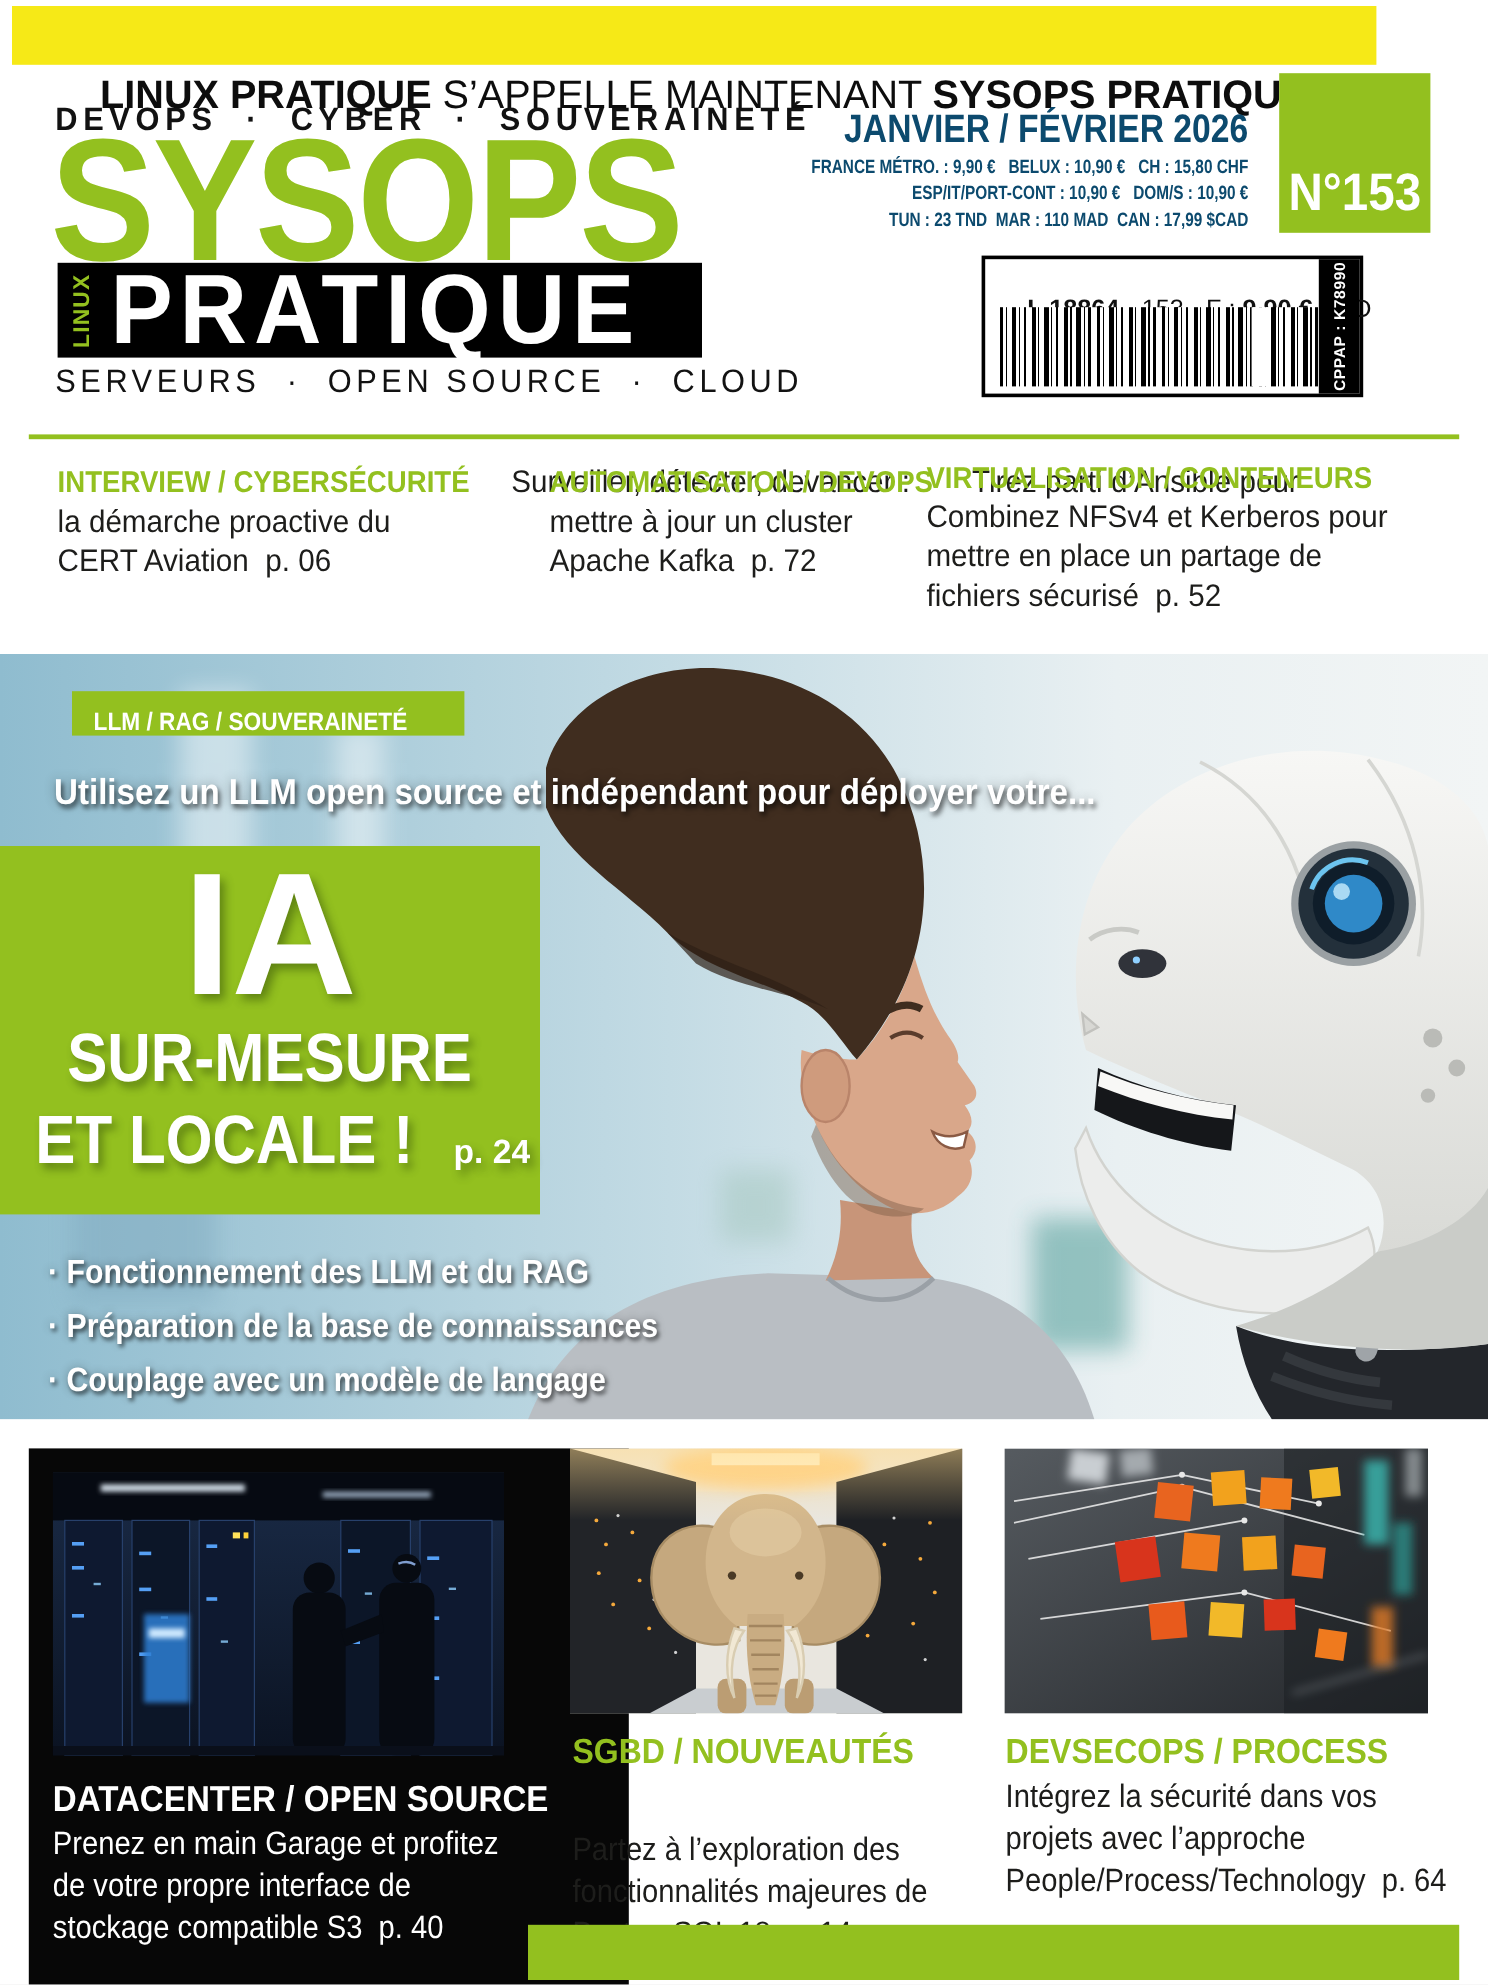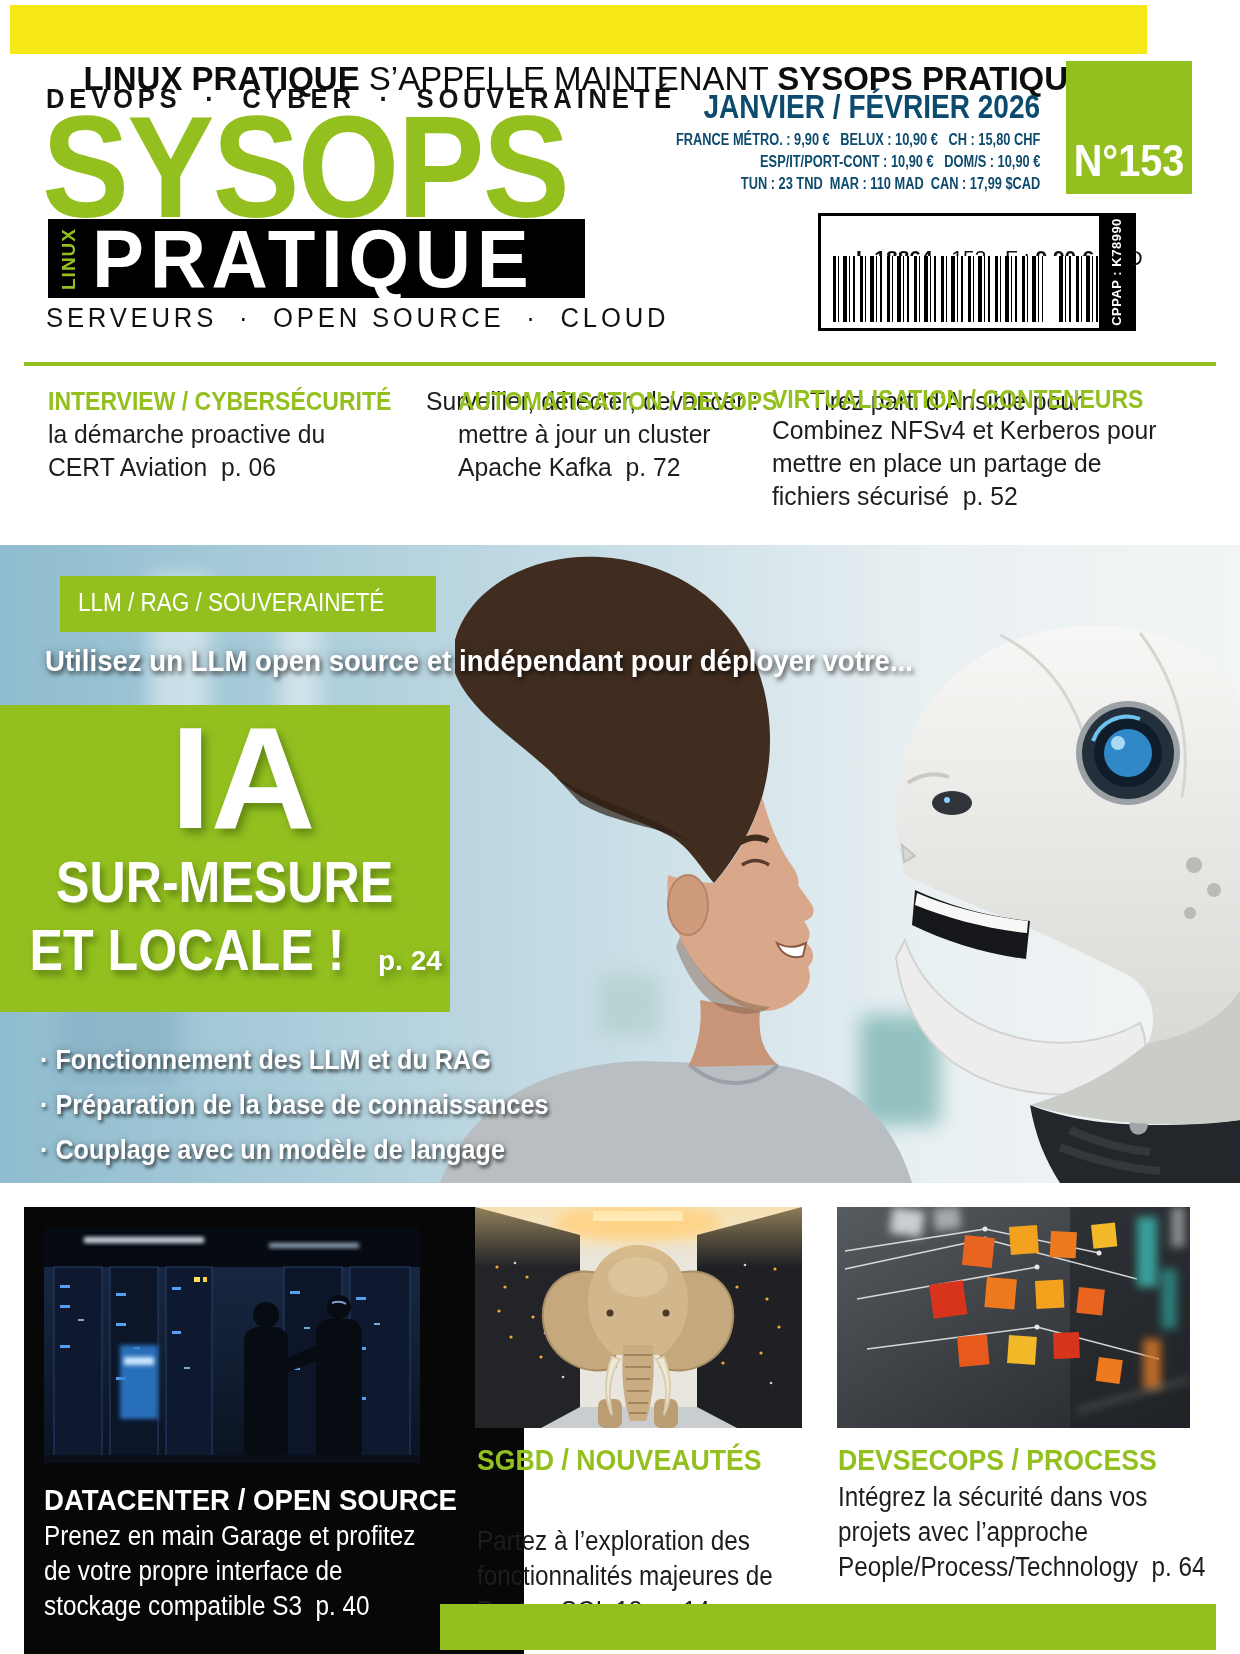--- a/index.html
+++ b/index.html
@@ -51,27 +51,27 @@
           font-size:13px;font-weight:700;letter-spacing:.5px;color:#fff;white-space:pre;}
 
   
   .rule{left:24px;top:362px;width:1192px;height:4px;background:#93c01f;}
   .teaser{top:385px;}
   .t-cat{font-size:25px;font-weight:700;color:#93c01f;line-height:29px;white-space:pre;}
   .t-line{font-size:26px;line-height:33px;color:#1d1d1b;white-space:pre;}
 
   
   .photo{left:0;top:545px;width:1240px;height:638px;overflow:hidden;}
-  .badge{left:60px;top:31px;height:56px;line-height:52px;background:#93c01f;padding:0 18px;
-         font-size:25px;font-weight:400;color:#fff;white-space:pre;}
+  .badge{left:60px;top:31px;height:37px;line-height:52px;background:#93c01f;padding:0 18px;
+         font-size:21px;font-weight:700;color:#fff;white-space:pre;}
   .kicker{left:45px;top:99px;font-size:30px;font-weight:700;color:#fff;white-space:pre;
           text-shadow:2px 3px 5px rgba(0,0,0,.6),0 0 10px rgba(0,0,0,.3);}
   .gbox{left:0;top:160px;width:450px;height:307px;background:#93c01f;text-align:center;color:#fff;}
   .gsh{text-shadow:4px 5px 8px rgba(35,60,5,.45);}
-  .g-ia{left:0;top:8px;width:100%;font-size:145px;font-weight:700;line-height:130px;white-space:pre;margin-left:18px;}
+  .g-ia{left:0;top:8px;width:100%;font-size:145px;font-weight:700;line-height:130px;white-space:pre;}
   .g-l2{left:0;top:146px;width:100%;font-size:57px;font-weight:700;line-height:62px;white-space:pre;}
   .g-row{left:0;top:214px;width:100%;display:flex;justify-content:center;align-items:baseline;}
   .g-l3{font-size:57px;font-weight:700;line-height:62px;white-space:pre;}
   .g-page{font-size:28px;font-weight:700;margin-left:12px;white-space:pre;}
   .bullets{left:40px;top:492px;}
   .bullet-row{font-size:28px;font-weight:700;color:#fff;line-height:45px;white-space:pre;
           text-shadow:2px 3px 4px rgba(0,0,0,.6),0 0 8px rgba(0,0,0,.3);}
 
   
   .panel-dark{left:24px;top:1207px;width:500px;height:447px;background:#070707;color:#fff;}

